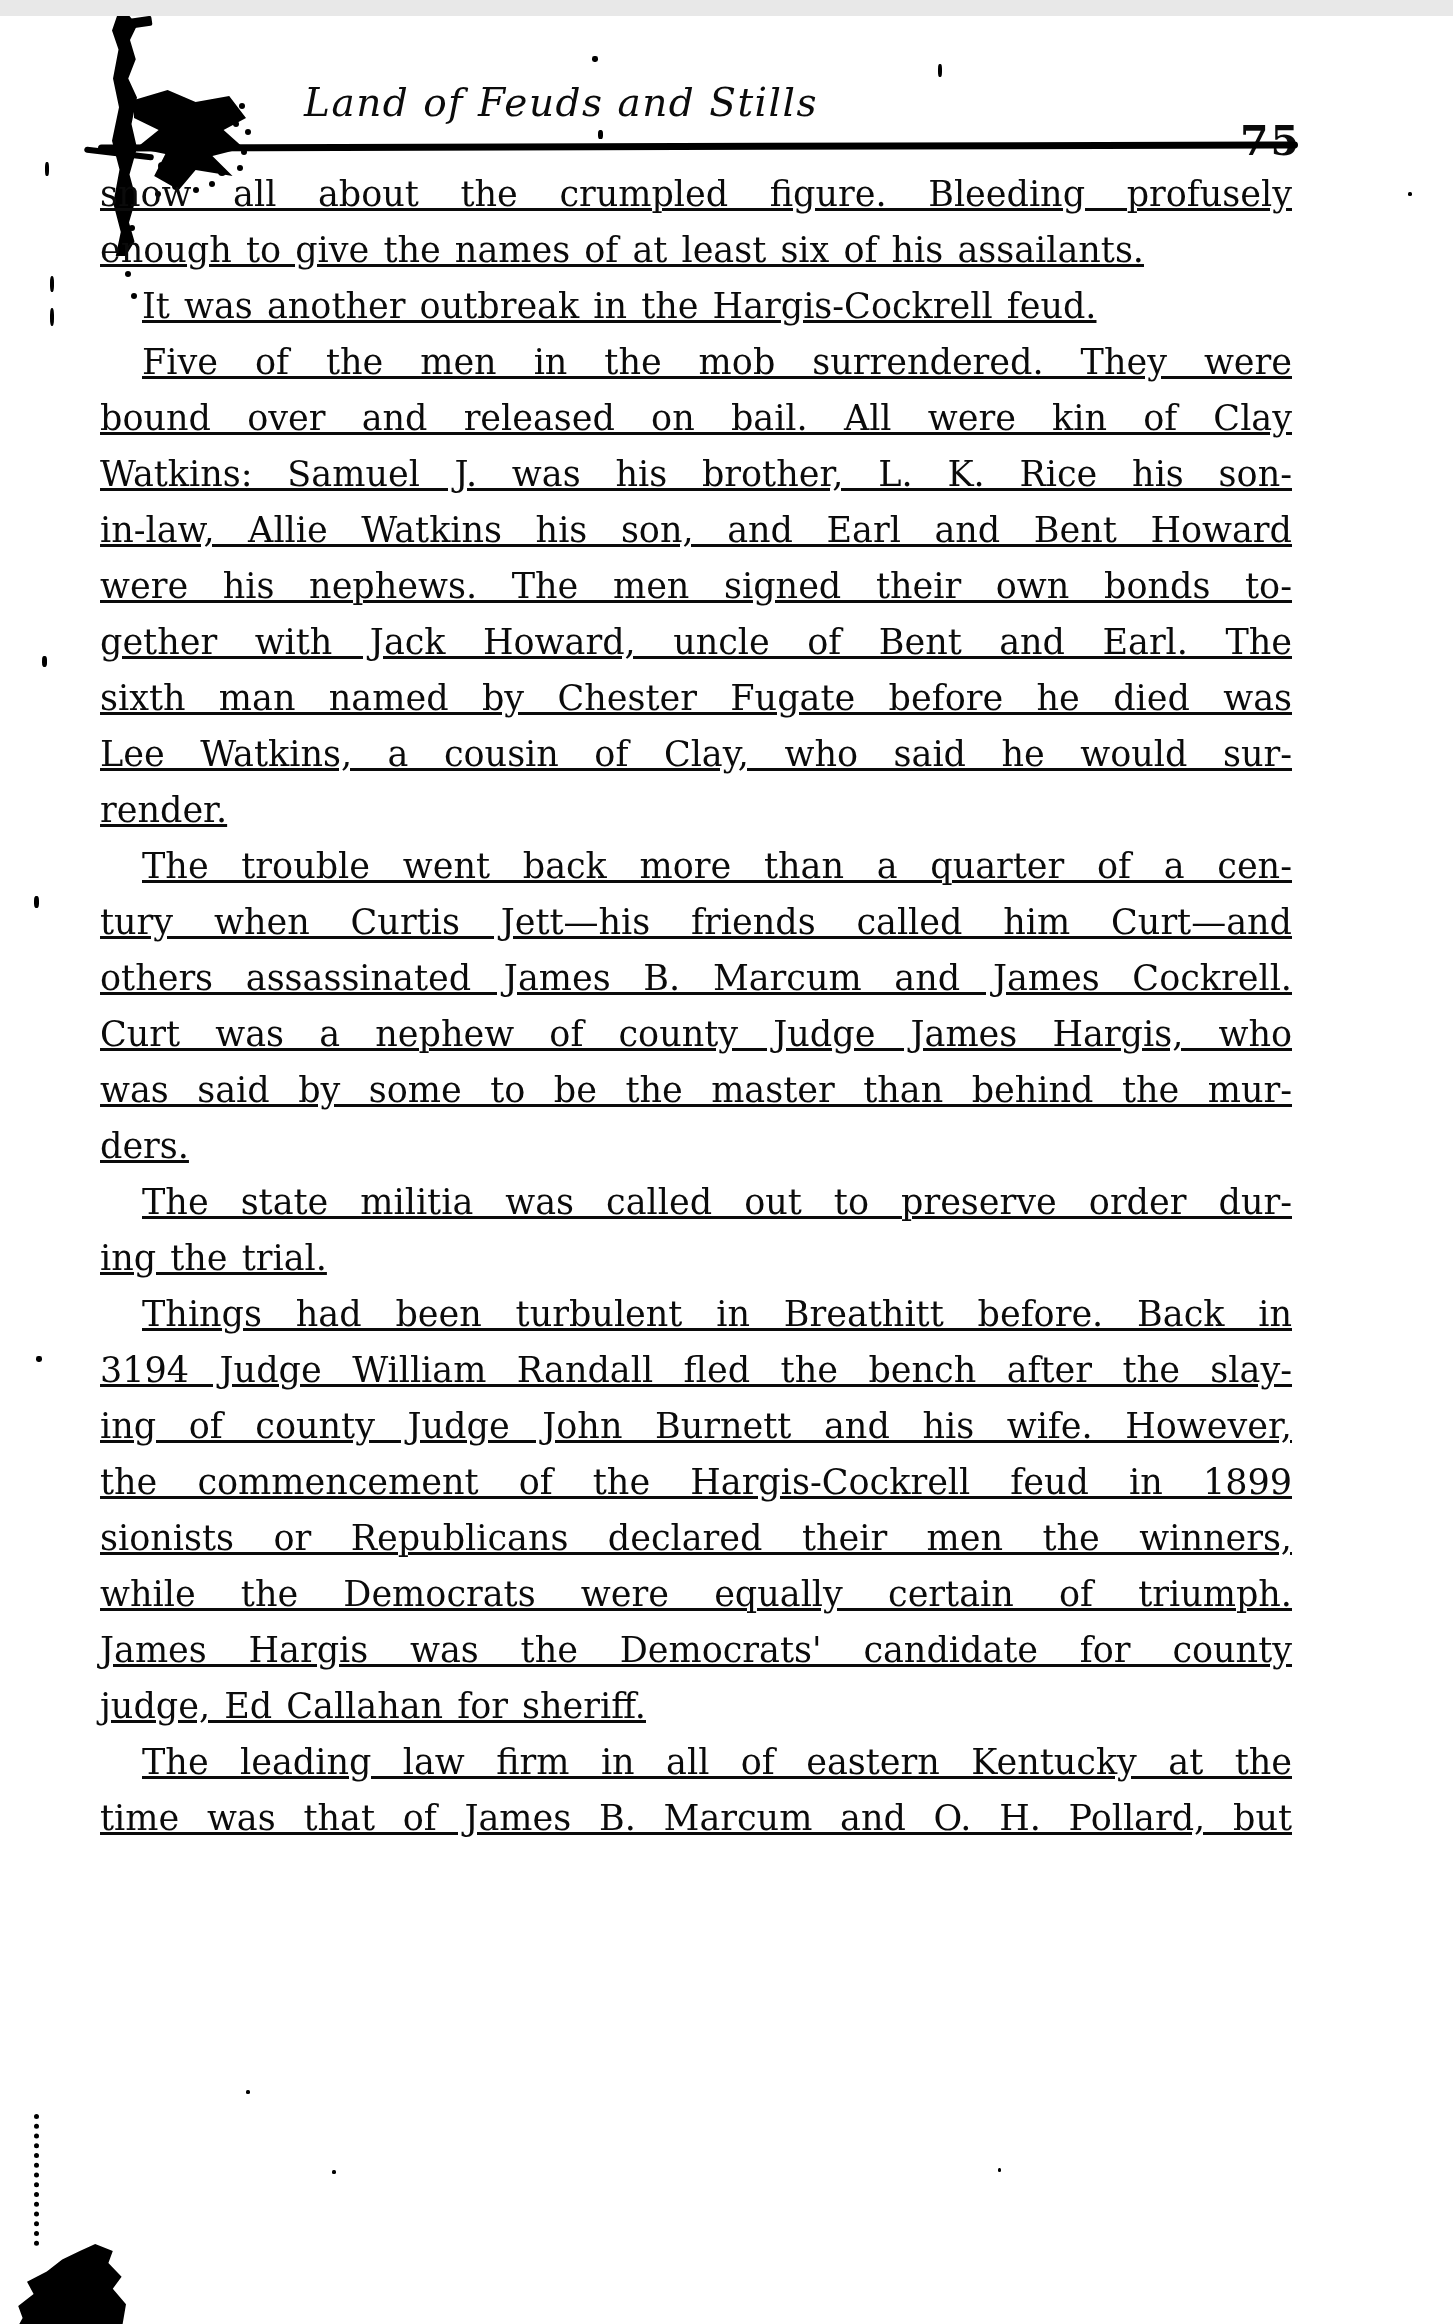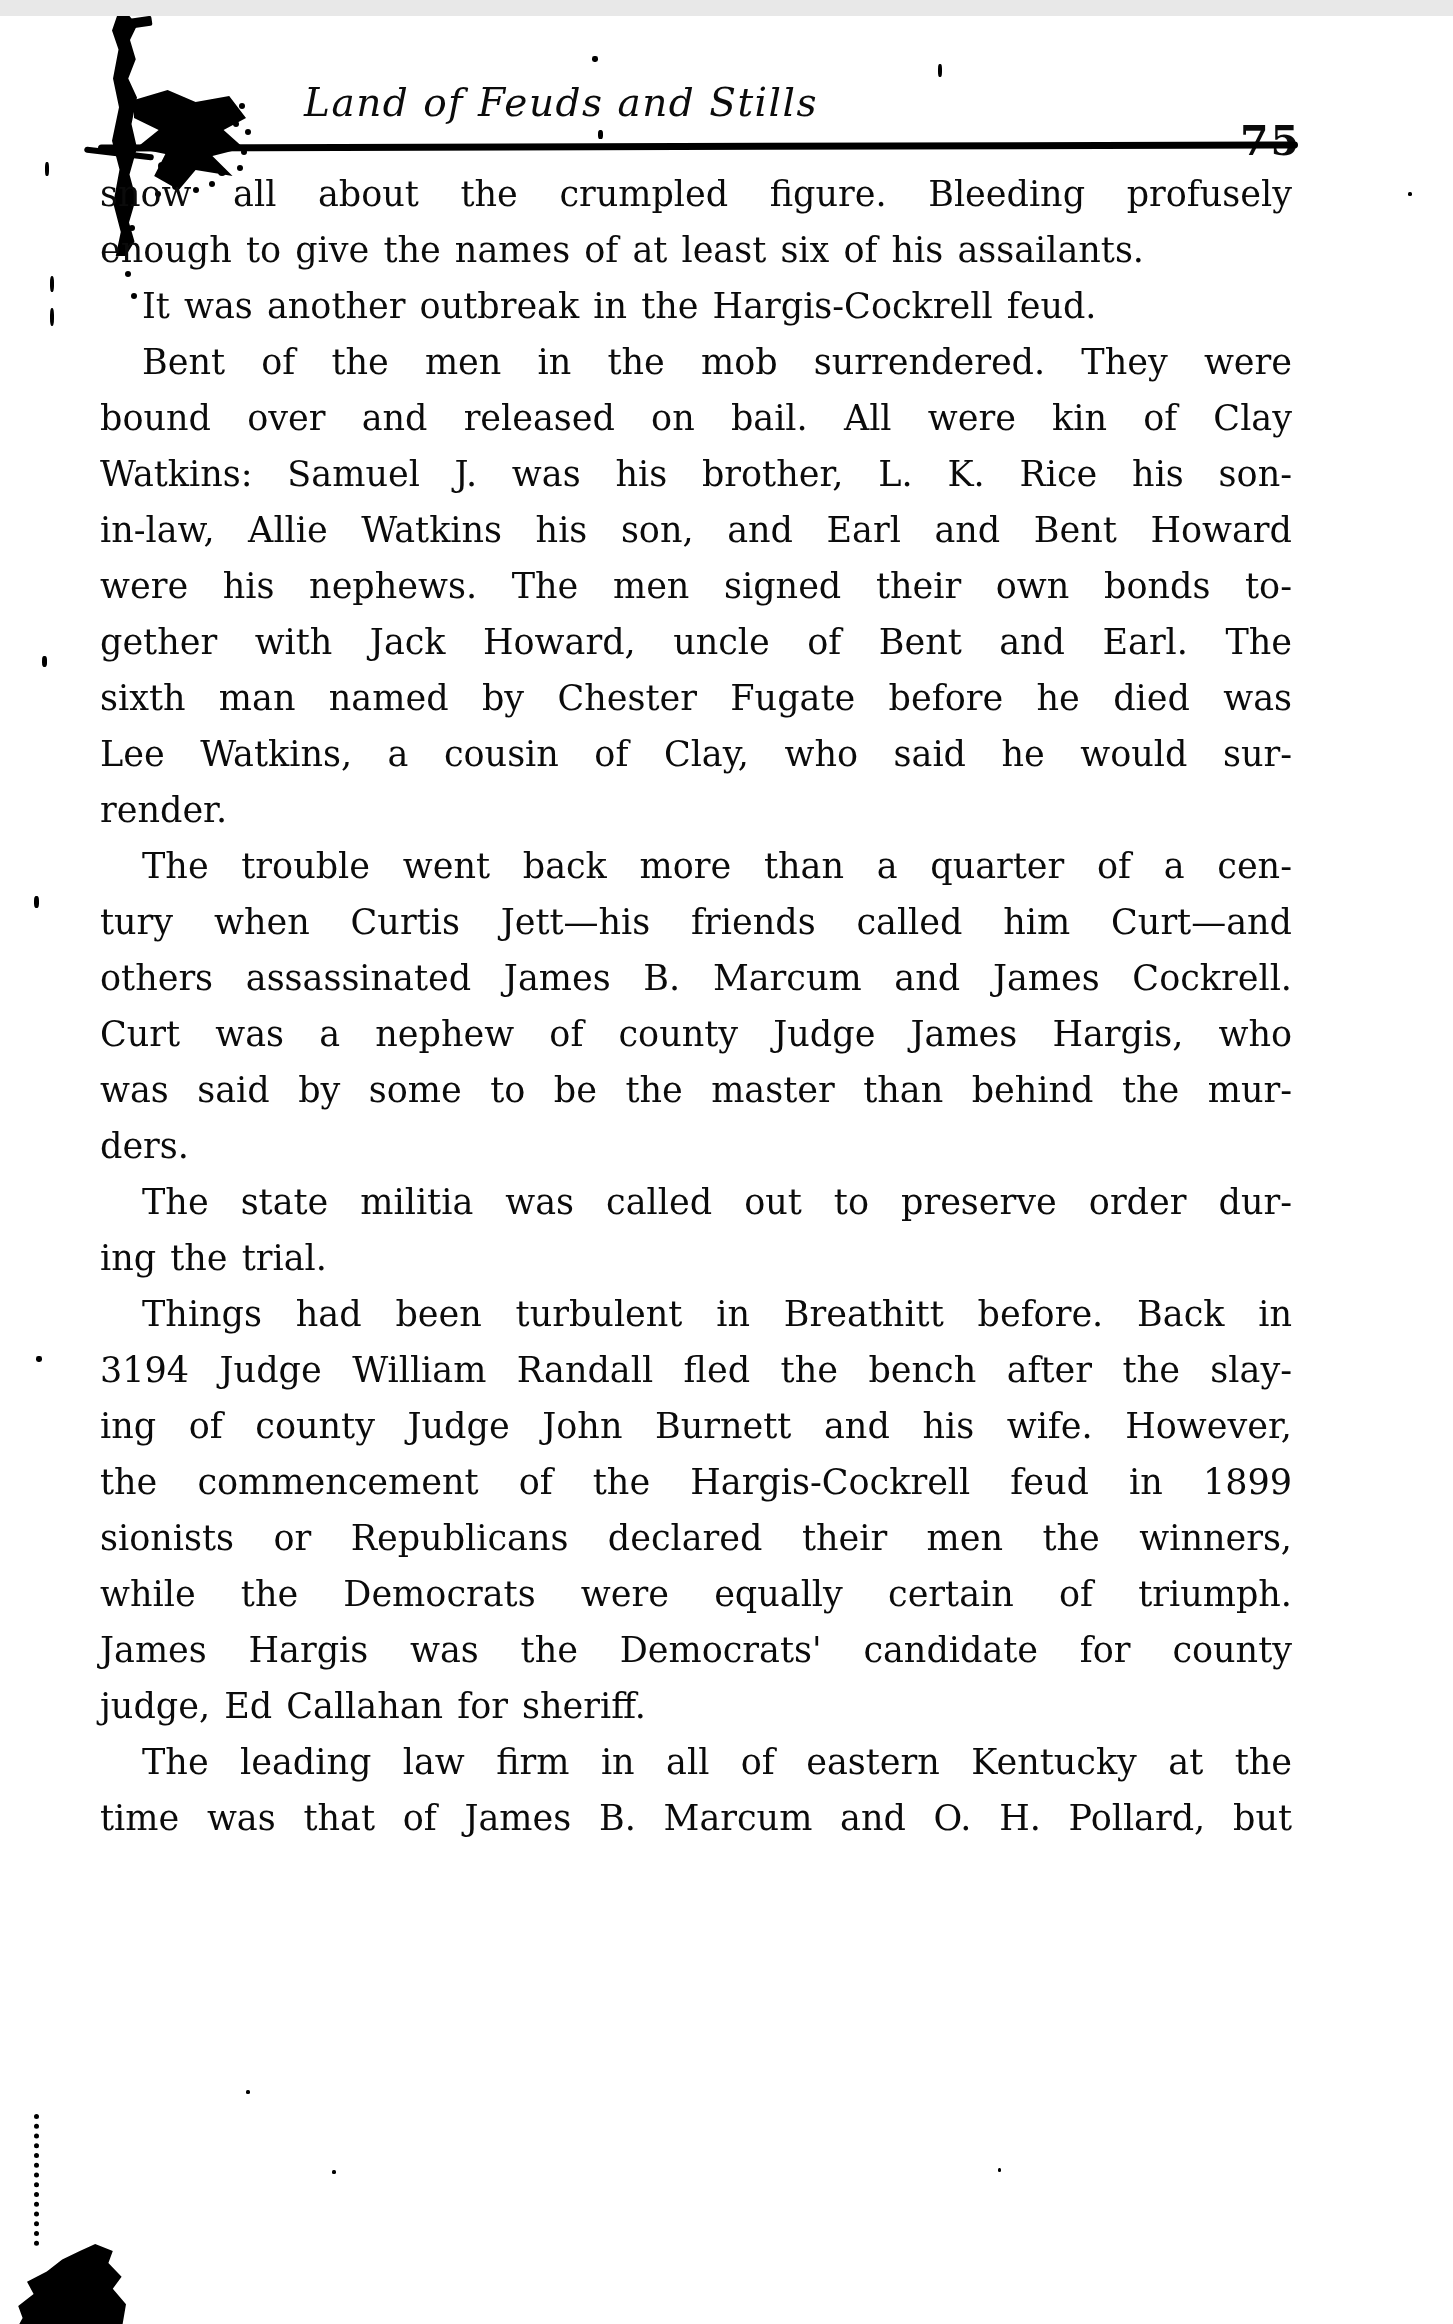--- a/index.html
+++ b/index.html
@@ -28,20 +28,21 @@
   }
   .rule::before{ 
     content:"";position:absolute;left:-14px;top:6px;width:70px;height:6px;
     background:#000;border-radius:3px;transform:rotate(7deg);
   }
   
   .body-text{
     position:absolute;left:100px;top:150px;width:1192px;
     font-size:35px;line-height:56px;
     word-spacing:3px;
+    text-decoration:underline;
   }
   .line{text-align:justify;text-align-last:justify;white-space:normal;}
   .line.end{text-align-last:left;}
   .line.indent{text-indent:42px;}
   
   .blot-bar{
     position:absolute;left:112px;top:0;width:25px;height:240px;background:#000;
     clip-path:polygon(20% 0,70% 0,100% 4%,72% 10%,95% 18%,65% 26%,100% 34%,
       78% 45%,100% 55%,70% 66%,96% 76%,68% 86%,90% 94%,55% 100%,15% 100%,
       35% 90%,5% 78%,30% 64%,0 52%,28% 38%,4% 26%,26% 14%,0 6%);
@@ -108,21 +109,21 @@
   <div class="speck" style="left:998px;top:2152px;width:3px;height:4px"></div>
 
   <div class="header-title">Land of Feuds and Stills</div>
   <div class="page-number">75</div>
   <div class="rule"></div>
 
   <div class="body-text">
       <div class="line">snow all about the crumpled figure. Bleeding profusely</div>
       <div class="line end">enough to give the names of at least six of his assailants.</div>
       <div class="line indent end">It was another outbreak in the Hargis-Cockrell feud.</div>
-      <div class="line indent">Bent of the men in the mob surrendered. They were</div>
+      <div class="line indent">Five of the men in the mob surrendered. They were</div>
       <div class="line">bound over and released on bail. All were kin of Clay</div>
       <div class="line">Watkins: Samuel J. was his brother, L. K. Rice his son-</div>
       <div class="line">in-law, Allie Watkins his son, and Earl and Bent Howard</div>
       <div class="line">were his nephews. The men signed their own bonds to-</div>
       <div class="line">gether with Jack Howard, uncle of Bent and Earl. The</div>
       <div class="line">sixth man named by Chester Fugate before he died was</div>
       <div class="line">Lee Watkins, a cousin of Clay, who said he would sur-</div>
       <div class="line end">render.</div>
       <div class="line indent">The trouble went back more than a quarter of a cen-</div>
       <div class="line">tury when Curtis Jett—his friends called him Curt—and</div>

